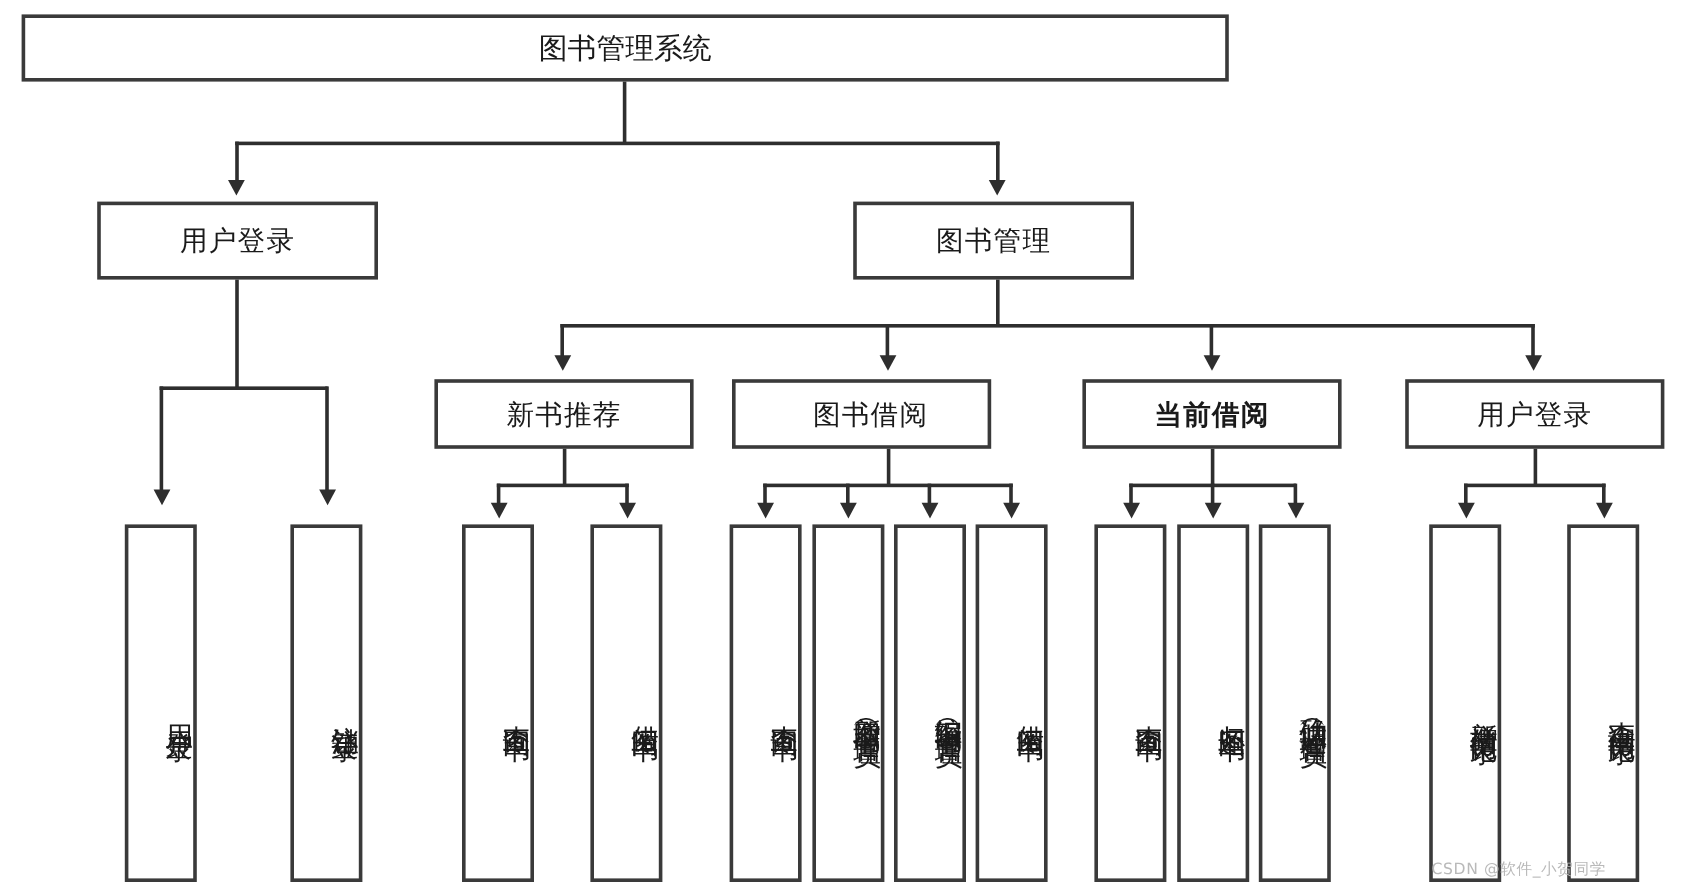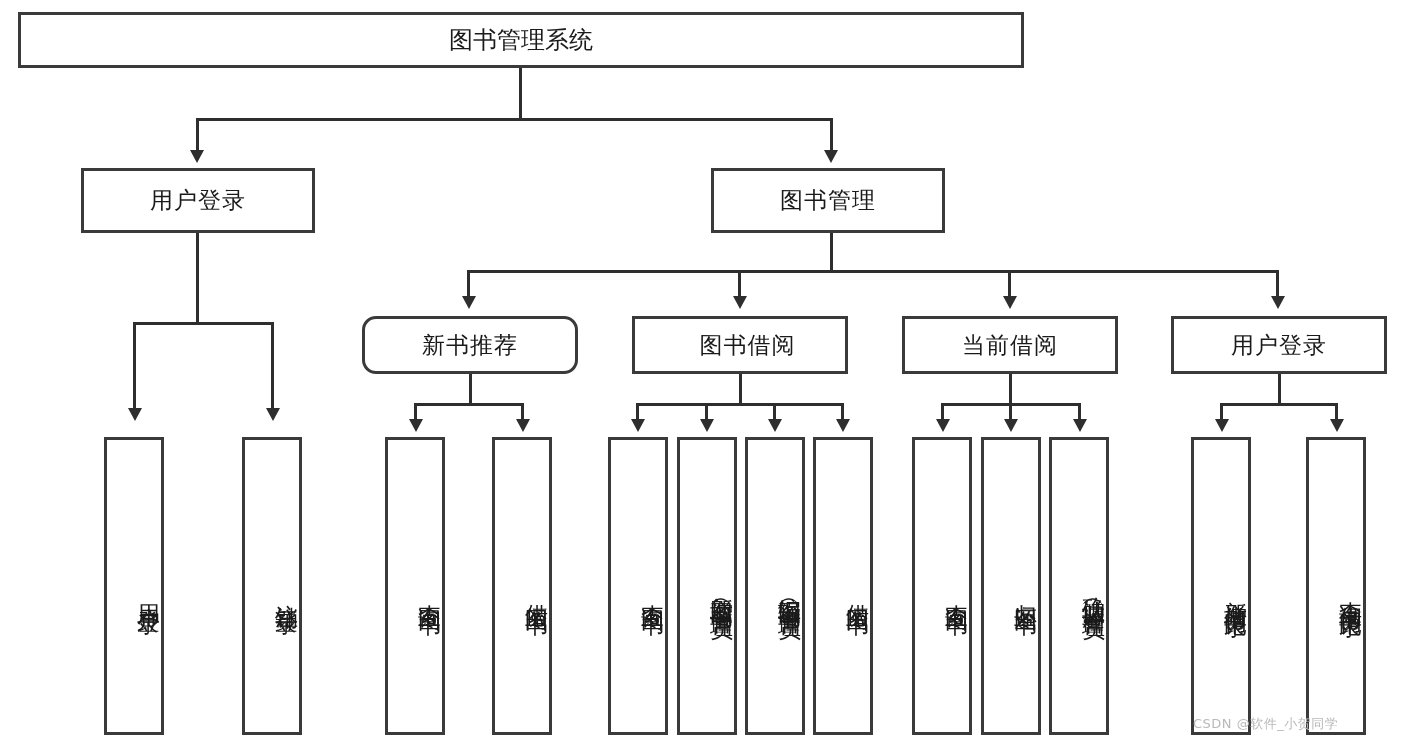--- a/index.html
+++ b/index.html
@@ -102,27 +102,27 @@
   <div class="hline" style="left:467px;top:270px;width:812px;"></div>
   <div class="vline" style="left:467px;top:270px;height:28px;"></div>
   <div class="arrow" style="left:462px;top:296px;"></div>
   <div class="vline" style="left:738px;top:270px;height:28px;"></div>
   <div class="arrow" style="left:733px;top:296px;"></div>
   <div class="vline" style="left:1008px;top:270px;height:28px;"></div>
   <div class="arrow" style="left:1003px;top:296px;"></div>
   <div class="vline" style="left:1276px;top:270px;height:28px;"></div>
   <div class="arrow" style="left:1271px;top:296px;"></div>
 
-  <div class="node h" style="left:362px;top:316px;width:216px;height:58px;border-radius:14px;">
+  <div class="node h" style="left:362px;top:316px;width:216px;height:58px;">
     <span>新书推荐</span>
   </div>
-  <div class="node h" style="left:632px;top:316px;width:216px;height:58px;padding-left:15px;">
+  <div class="node h" style="left:610px;top:316px;width:216px;height:58px;padding-left:15px;">
     <span>图书借阅</span>
   </div>
-  <div class="node h" style="left:902px;top:316px;width:216px;height:58px;">
+  <div class="node h" style="left:902px;top:316px;width:216px;height:58px;font-weight:bold;">
     <span>当前借阅</span>
   </div>
   <div class="node h" style="left:1171px;top:316px;width:216px;height:58px;">
     <span>用户登录</span>
   </div>
 
   <div class="vline" style="left:469px;top:374px;height:31px;"></div>
   <div class="hline" style="left:414px;top:403px;width:110px;"></div>
   <div class="vline" style="left:414px;top:403px;height:18px;"></div>
   <div class="arrow" style="left:409px;top:419px;"></div>

